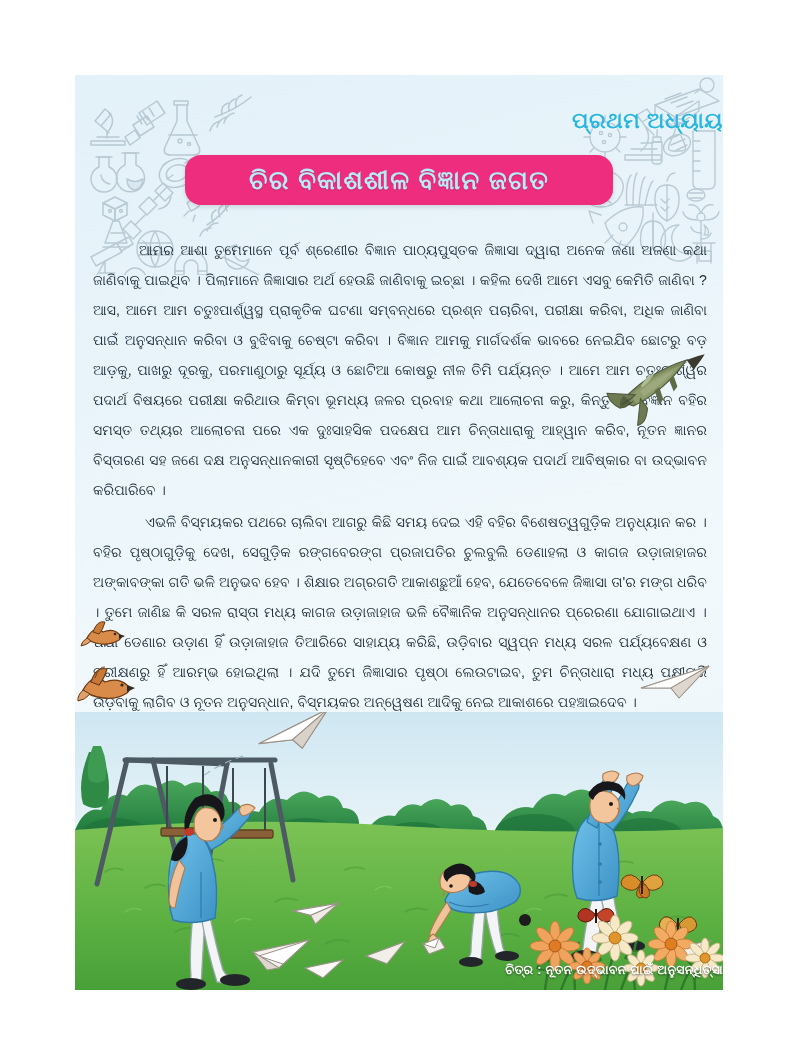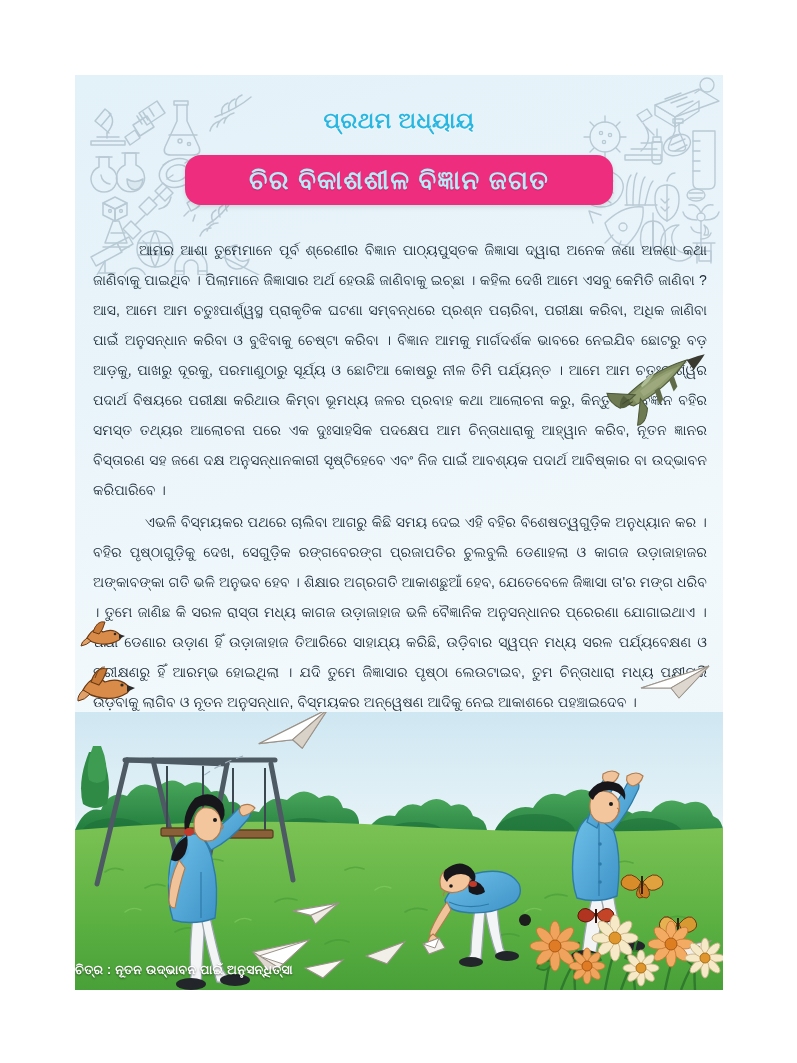--- a/index.html
+++ b/index.html
@@ -33,21 +33,21 @@
   #decor-topleft  { left: 2px;  top: 0px;   width: 205px; height: 200px; }
   #decor-topright { right: 0px; top: 0px;   width: 140px; height: 195px; }
 
   .decor-cluster svg { width: 100%; height: 100%; display: block; }
 
   
   #chapter-label {
     position: absolute;
     left: 0; right: 0;
     top: 33px;
-    text-align: center;
+    text-align: right;
     color: #29b6e0;
     font-size: 22px;
     font-weight: bold;
     letter-spacing: .6px;
     text-shadow: 0 1px 0 rgba(255,255,255,.8);
   }
 
   #title-banner {
     position: absolute;
     left: 50%;
@@ -129,21 +129,21 @@
     width: 648px;
     height: 278px;
     overflow: hidden;
   }
   #illustration svg { width: 100%; height: 100%; display: block; }
 
   #figure-caption {
     position: absolute;
     left: 0; right: 0;
     bottom: 12px;
-    text-align: left;
+    text-align: right;
     color: #ffffff;
     font-size: 12.5px;
     font-weight: bold;
     letter-spacing: .3px;
     text-shadow: 0 1px 2px rgba(0,0,0,.55);
     z-index: 9;
   }
 </style>
 </head>
 <body>

